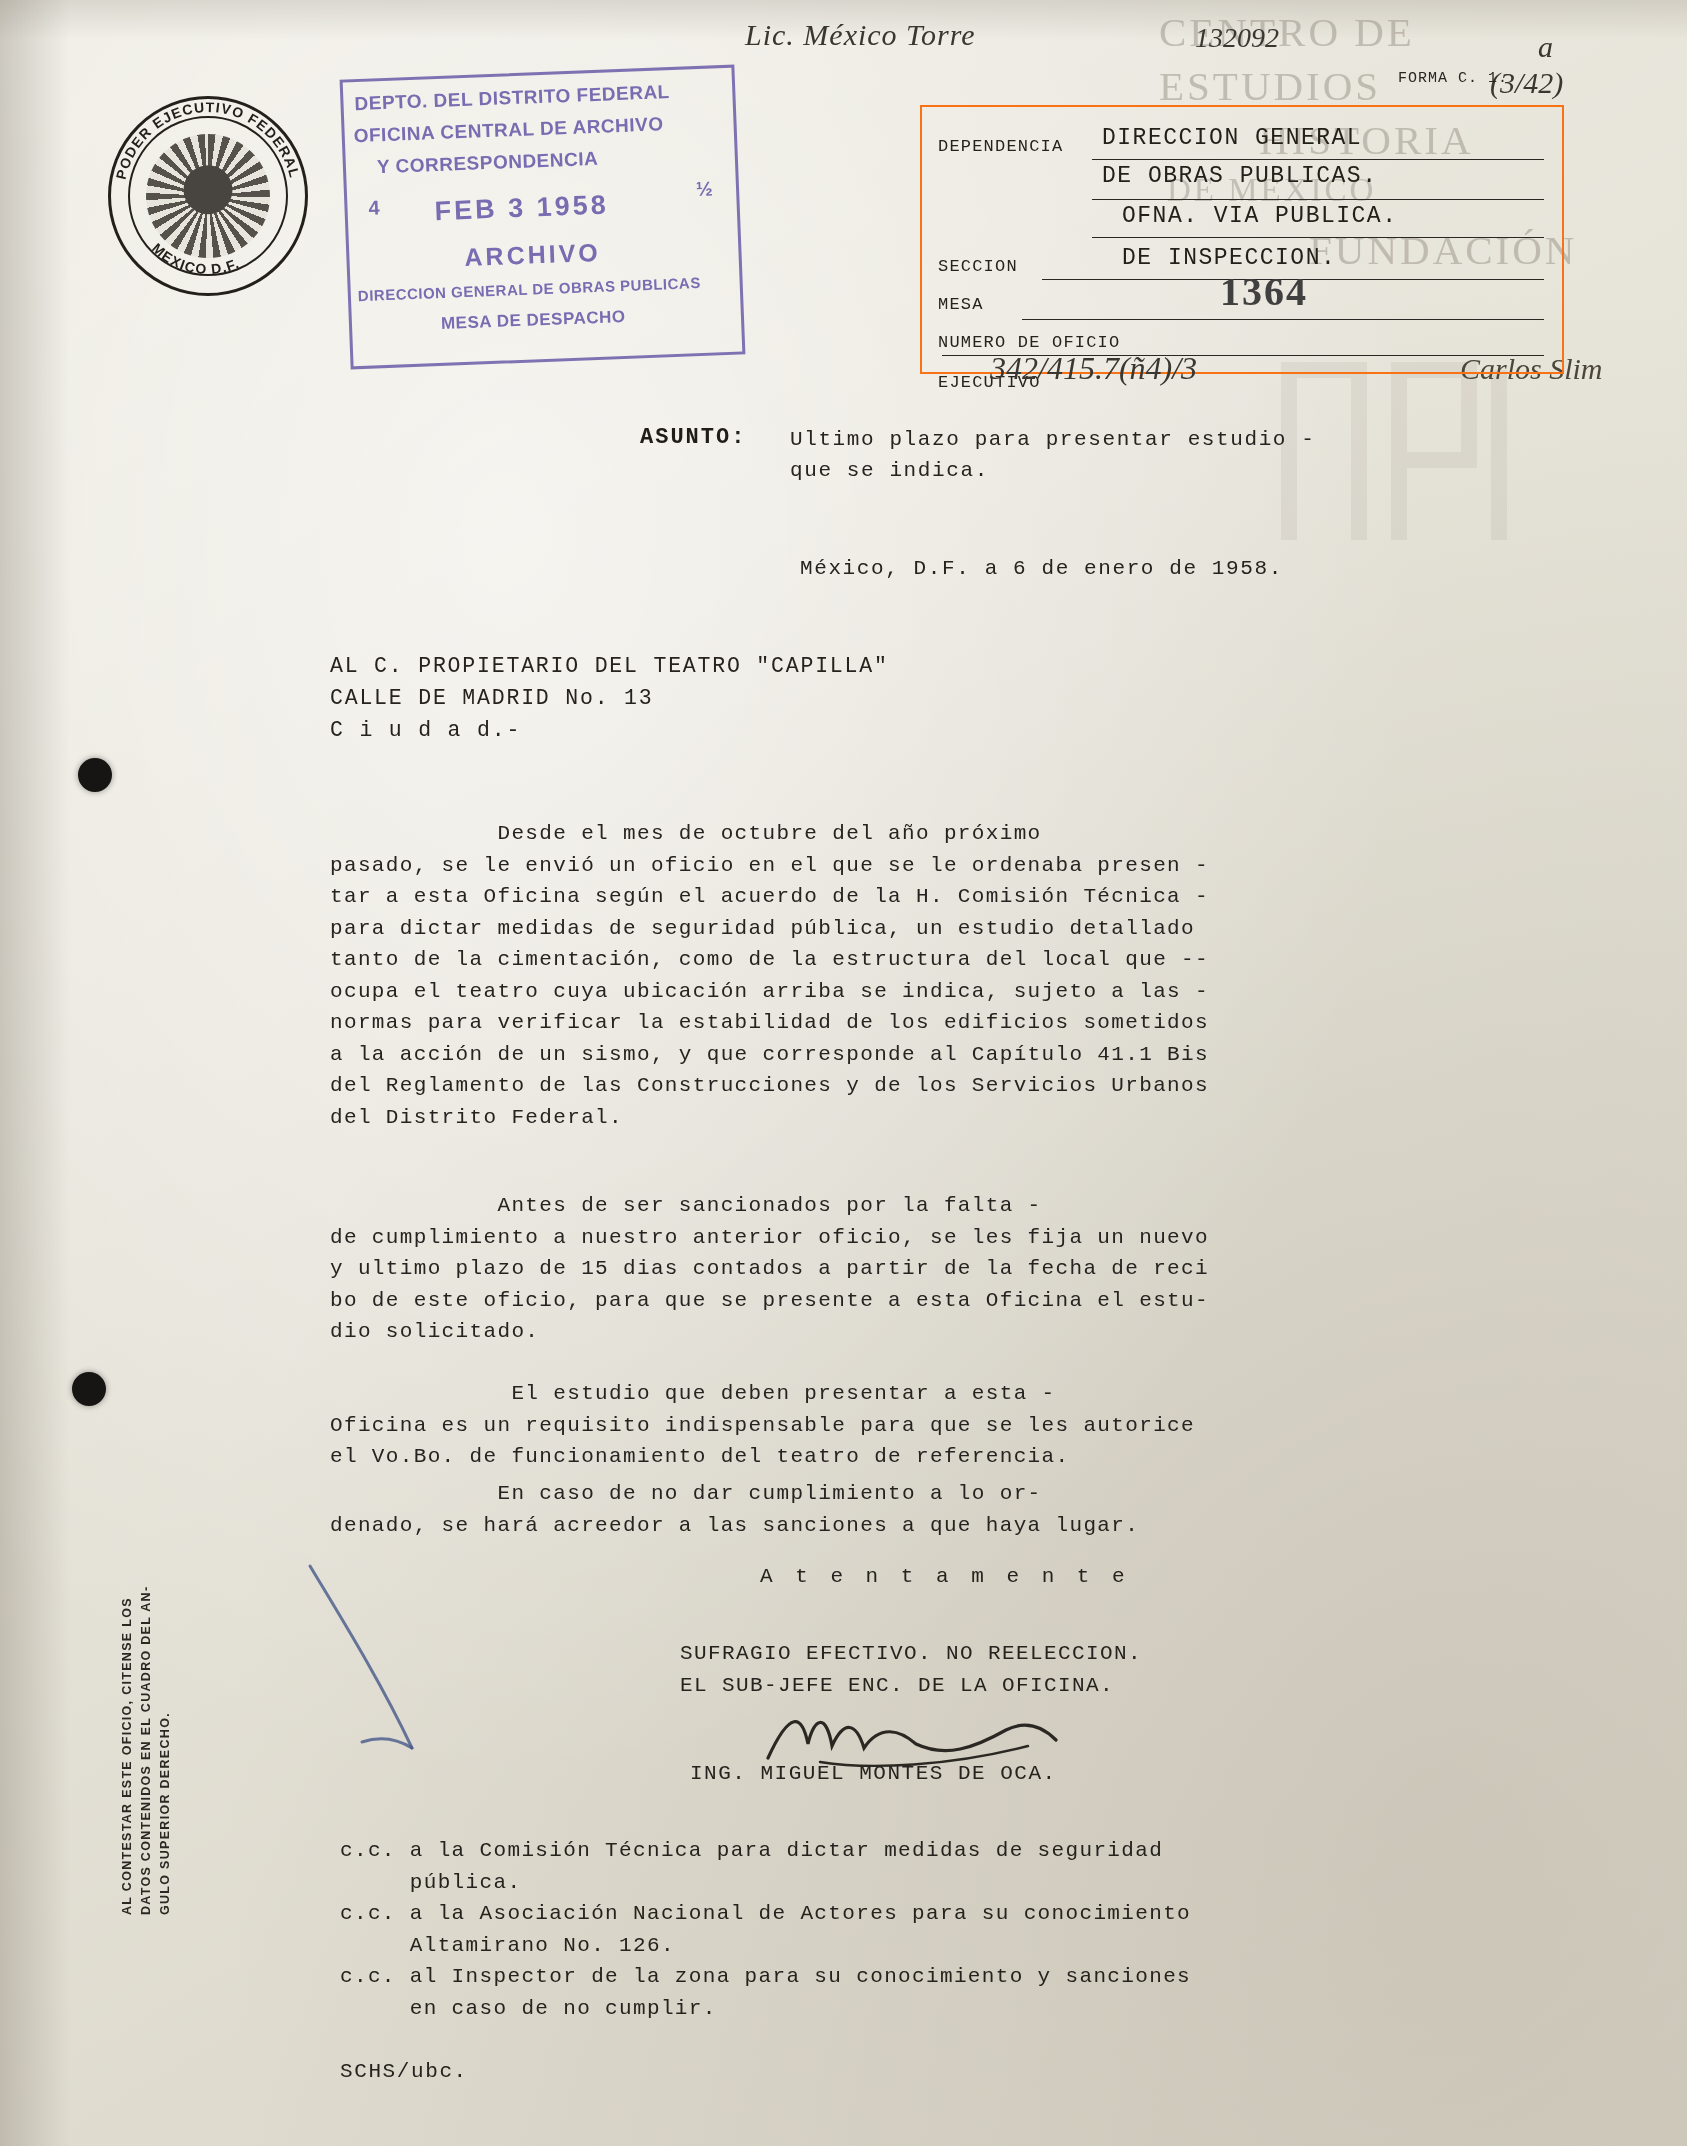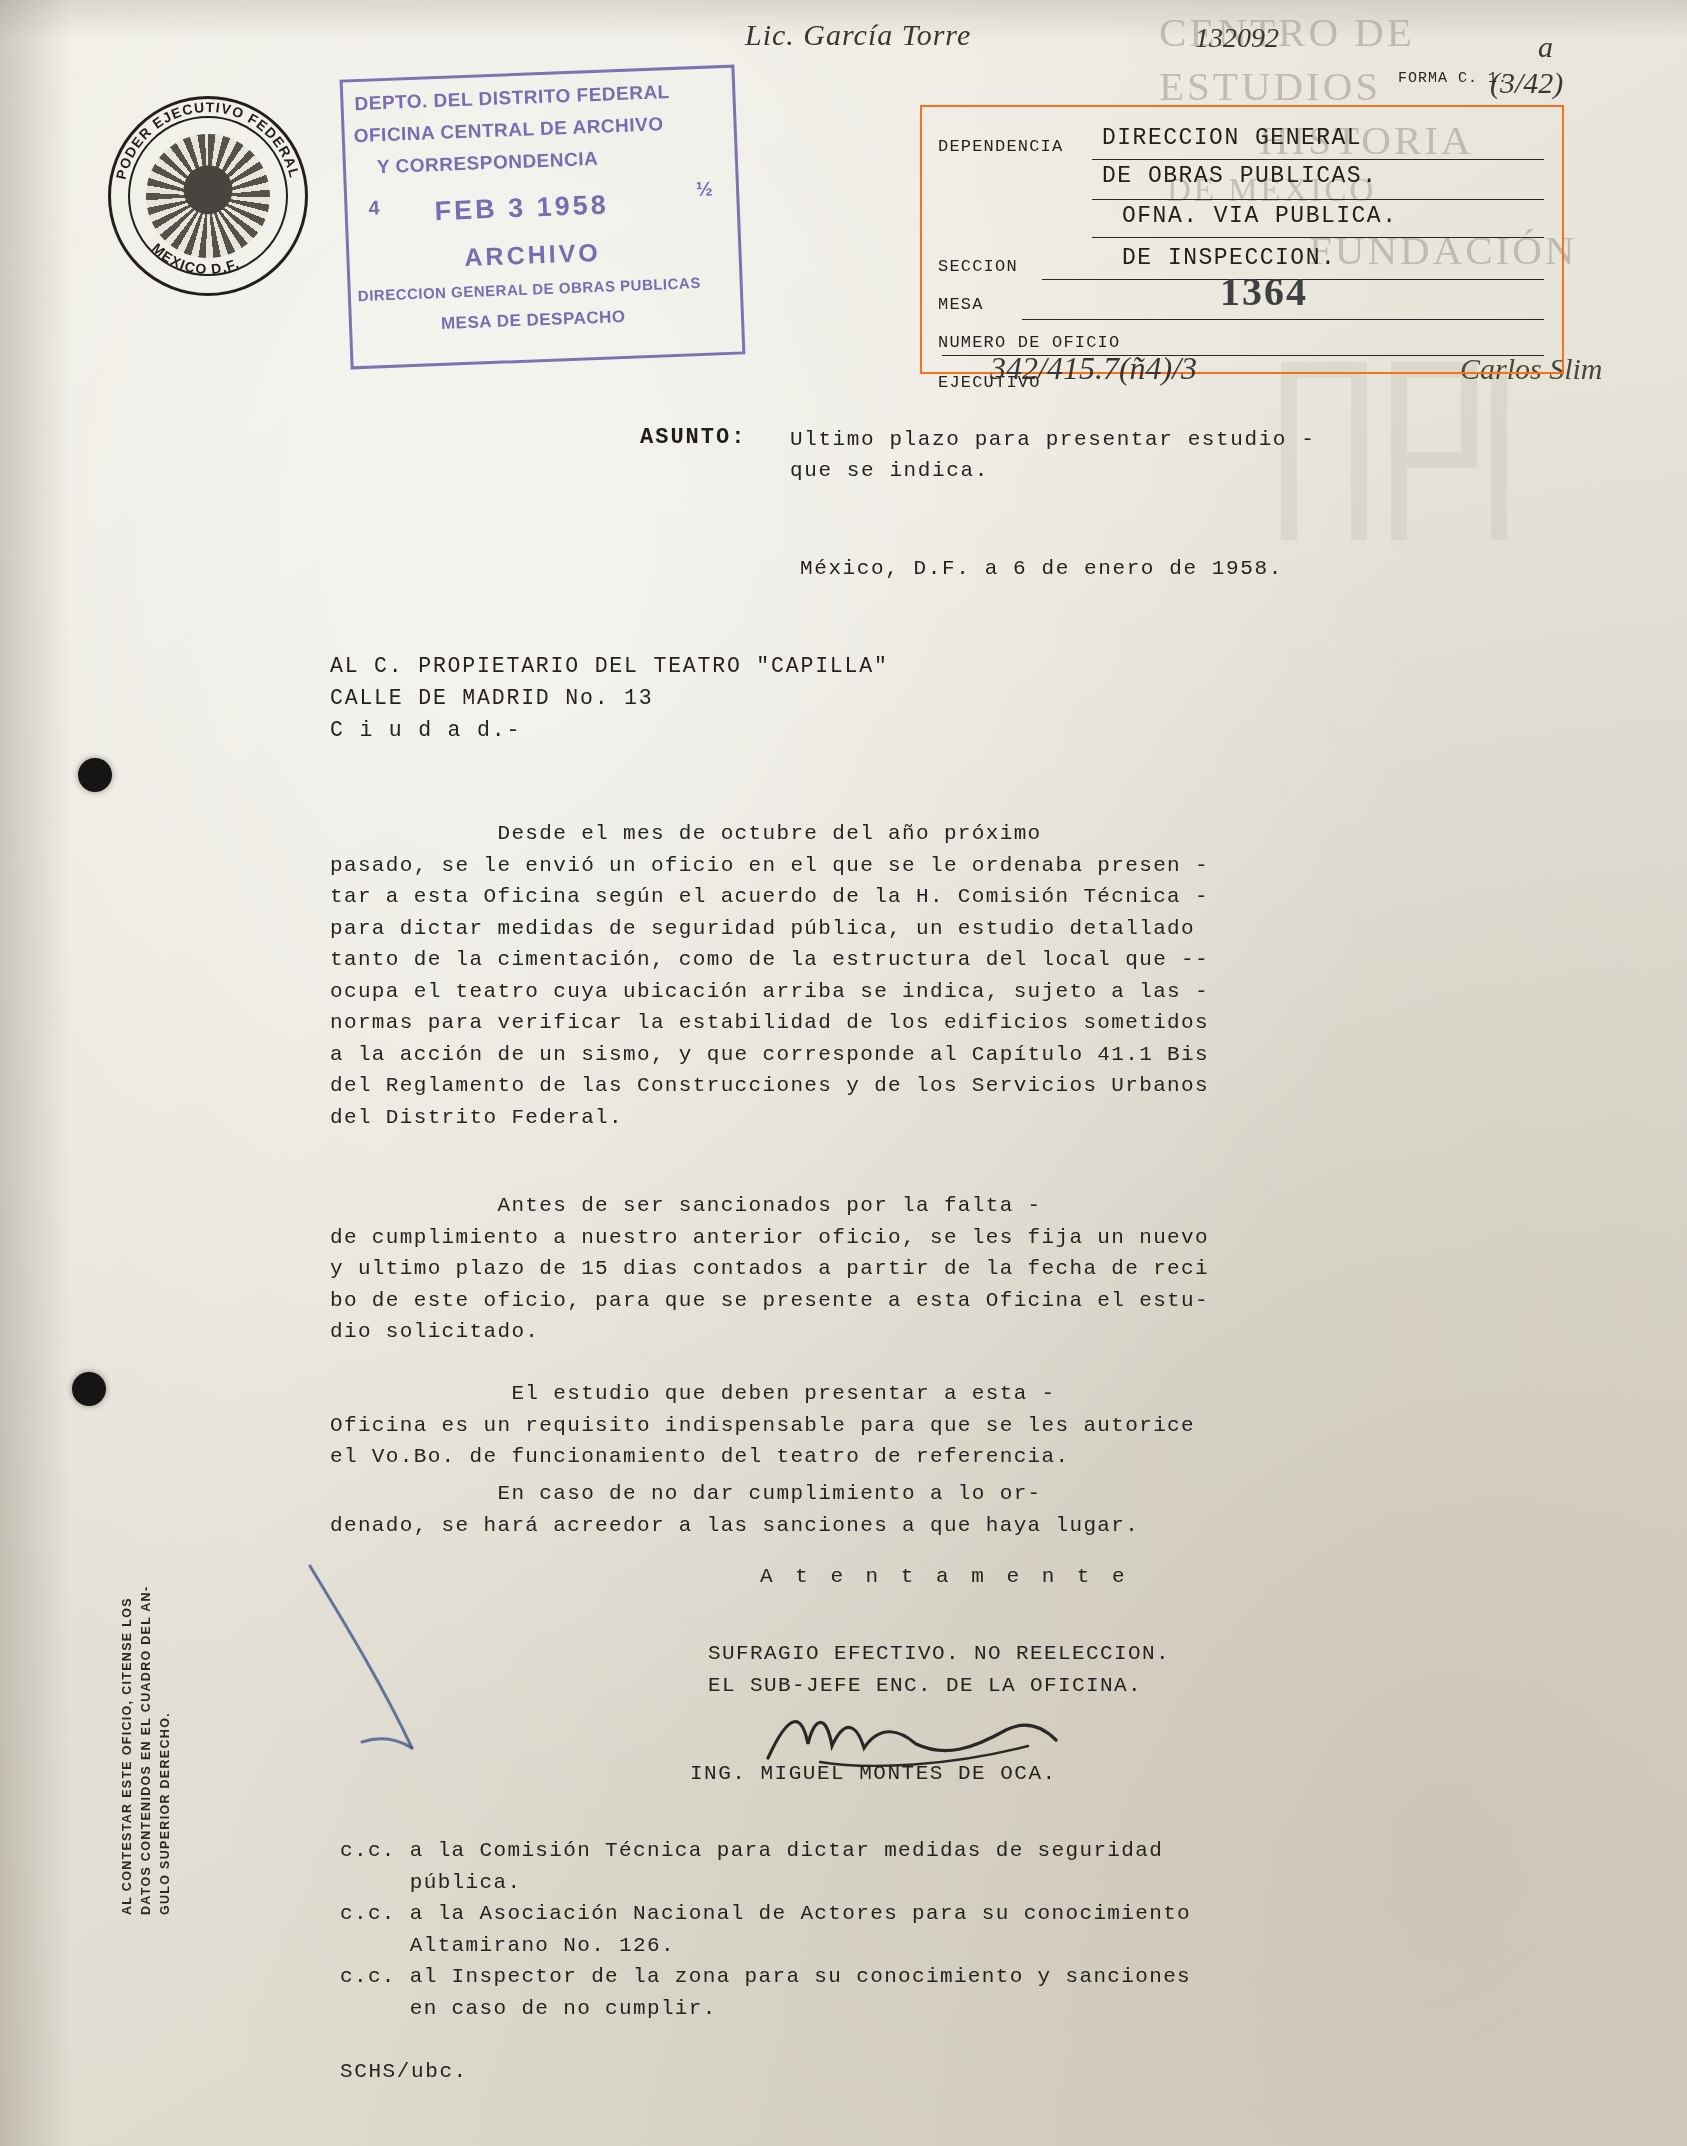--- a/index.html
+++ b/index.html
@@ -292,21 +292,20 @@
     white-space: pre;
   }
   #closing {
     position: absolute;
     left: 680px;
     top: 1638px;
     font-size: 21px;
     line-height: 32px;
     letter-spacing: 1.4px;
     white-space: pre;
-    margin-left: 28px;
   }
   #signer {
     position: absolute;
     left: 690px;
     top: 1762px;
     font-size: 21px;
     letter-spacing: 1.5px;
     white-space: pre;
   }
   #signature {
@@ -430,21 +429,21 @@
     <span class="sline" style="left:12px; top:46px; font-size:19px;">OFICINA CENTRAL DE ARCHIVO</span>
     <span class="sline" style="left:34px; top:78px; font-size:19px;">Y CORRESPONDENCIA</span>
     <span class="sline" style="left:90px; top:120px; font-size:27px; letter-spacing:3px;">FEB 3 1958</span>
     <span class="sline" style="left:118px; top:168px; font-size:25px; letter-spacing:3px;">ARCHIVO</span>
     <span class="sline" style="left:10px; top:208px; font-size:15px;">DIRECCION GENERAL DE OBRAS PUBLICAS</span>
     <span class="sline" style="left:92px; top:238px; font-size:17px;">MESA DE DESPACHO</span>
     <span class="sline" style="left:24px; top:118px; font-size:20px;">4</span>
     <span class="sline" style="left:352px; top:112px; font-size:20px;">½</span>
   </div>
 
-  <span class="hand" id="handwritten-top">Lic. García Torre</span>
+  <span class="hand" id="handwritten-top">Lic. México Torre</span>
   <span class="hand" id="handwritten-num">132092</span>
   <span class="hand" id="handwritten-a">a</span>
   <span class="hand" id="handwritten-342">(3/42)</span>
   <span class="hand" id="handwritten-carlos">Carlos Slim</span>
 
   <span class="txt" style="left:1398px; top:70px; font-size:15px; letter-spacing:1px;">FORMA C. 1.</span>
 
   <div id="form-box">
     <div class="fline" style="left:170px; top:52px;  width:452px;"></div>
     <div class="fline" style="left:170px; top:92px;  width:452px;"></div>

